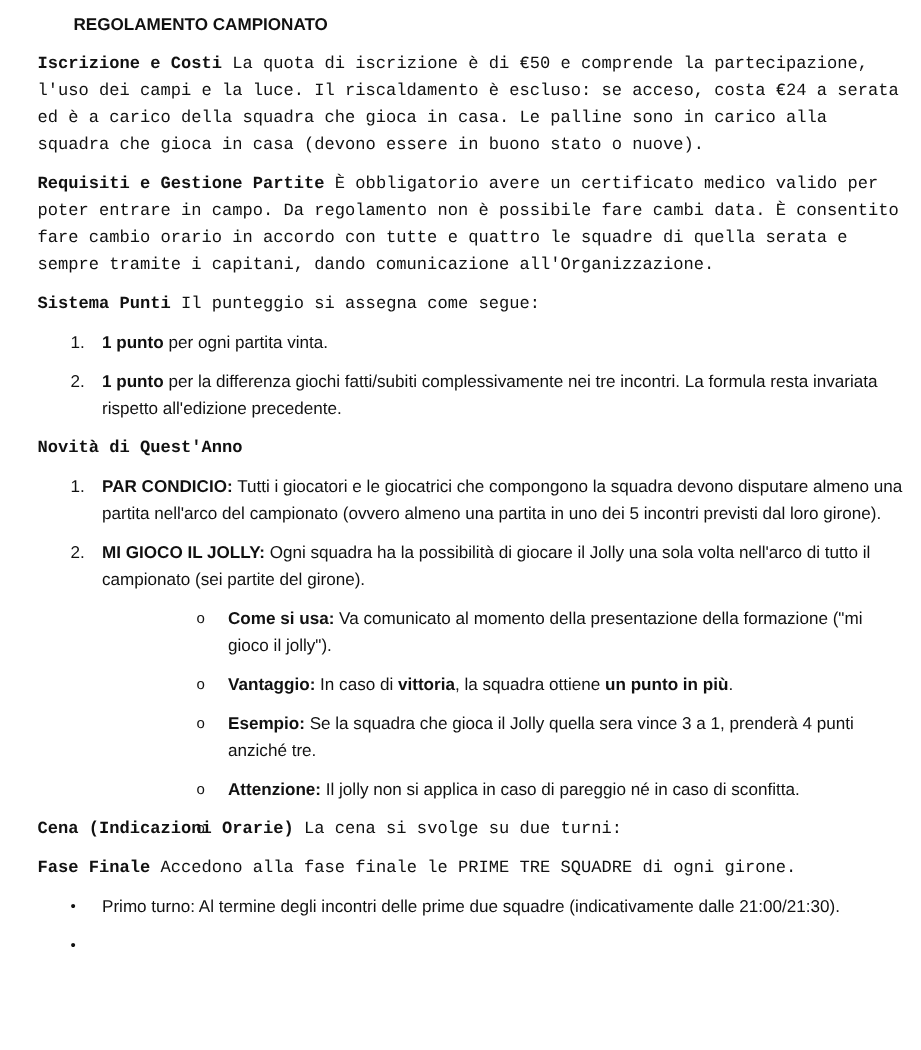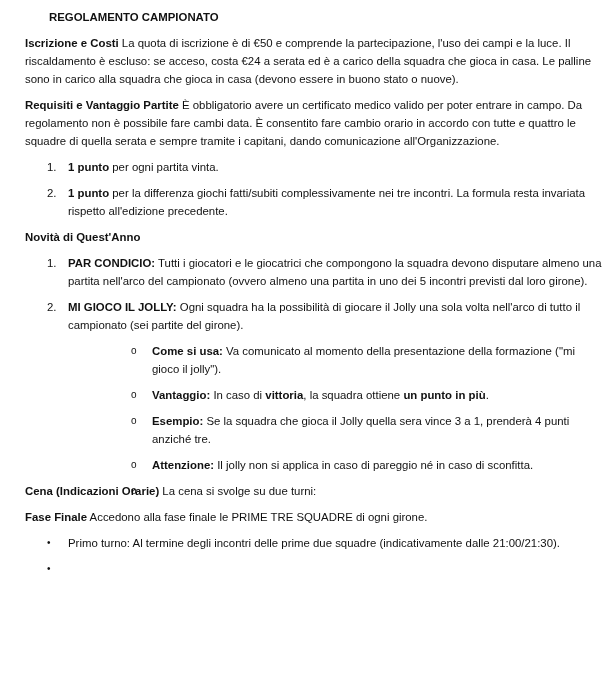--- a/index.html
+++ b/index.html
@@ -2,41 +2,42 @@
 <html><head>
   <meta charset="utf-8">
   <style>
     html, body { margin: 0; padding: 0; background: #ffffff; }
     body {
       width: 614px; height: 700px; overflow: hidden;
       font-family: "Liberation Sans", "DejaVu Sans", sans-serif;
       font-size: 11.4px; color: #111111; line-height: 18px;
     }
     .doc { position: relative; padding: 8px 10px 0 25px; }
-    p { margin: 0 0 8px 0; }
+    p { margin: 0 0 8px 0; font-family: Liberation Mono, monospace; }
     .title { font-weight: bold; margin: 0 0 8px 0; padding-left: 24px; }
     b { font-weight: bold; }
     .list { margin: 0 0 8px 0; padding: 0; list-style: none; }
     .list li { position: relative; padding-left: 43px; margin: 0 0 8px 0; }
     .list li .marker { position: absolute; left: 22px; top: 0; }
     .sub { margin: 8px 0 0 0; padding: 0; list-style: none; }
     .sub li { position: relative; padding-left: 84px; margin: 0 0 8px 0; }
     .sub li .marker { position: absolute; left: 63px; top: 0; font-size: 10px; }
     .bul li .marker { font-size: 10px; }
   </style>
 </head>
 <body>
 
 <div class="doc">
   <div class="title">REGOLAMENTO CAMPIONATO</div>
 
   <p><b>Iscrizione e Costi</b><span> La quota di iscrizione è di €50 e comprende la partecipazione, l'uso dei campi e la luce. Il riscaldamento è escluso: se acceso, costa €24 a serata ed è a carico della squadra che gioca in casa. Le palline sono in carico alla squadra che gioca in casa (devono essere in buono stato o nuove).</span></p>
 
-  <p><b>Requisiti e Vantaggio Partite</b><span> È obbligatorio avere un certificato medico valido per poter entrare in campo. Da regolamento non è possibile fare cambi data. È consentito fare cambio orario in accordo con tutte e quattro le squadre di quella serata e sempre tramite i capitani, dando comunicazione all'Organizzazione.</span></p>
+  <p><b>Requisiti e Gestione Partite</b><span> È obbligatorio avere un certificato medico valido per poter entrare in campo. Da regolamento non è possibile fare cambi data. È consentito fare cambio orario in accordo con tutte e quattro le squadre di quella serata e sempre tramite i capitani, dando comunicazione all'Organizzazione.</span></p>
 
+  <p><b>Sistema Punti</b><span> Il punteggio si assegna come segue:</span></p>
 
   <ol class="list">
     <li><span class="marker">1.</span><b>1 punto</b><span> per ogni partita vinta.</span></li>
     <li><span class="marker">2.</span><b>1 punto</b><span> per la differenza giochi fatti/subiti complessivamente nei tre incontri. La formula resta invariata rispetto all'edizione precedente.</span></li>
   </ol>
 
   <p><b>Novità di Quest'Anno</b></p>
 
   <ol class="list">
     <li><span class="marker">1.</span><b>PAR CONDICIO:</b><span> Tutti i giocatori e le giocatrici che compongono la squadra devono disputare almeno una partita nell'arco del campionato (ovvero almeno una partita in uno dei 5 incontri previsti dal loro girone).</span></li>

